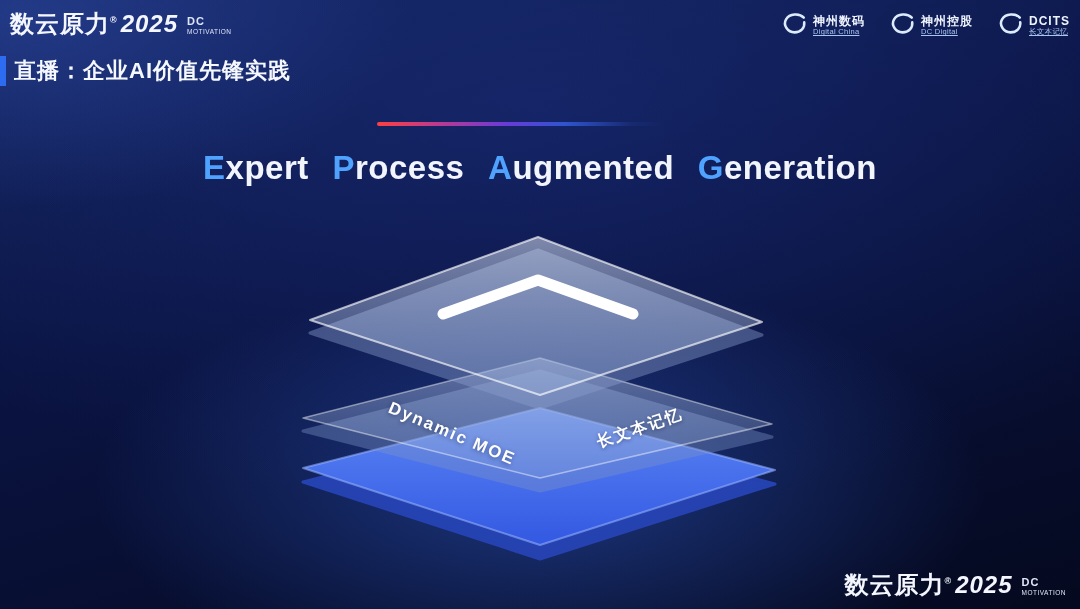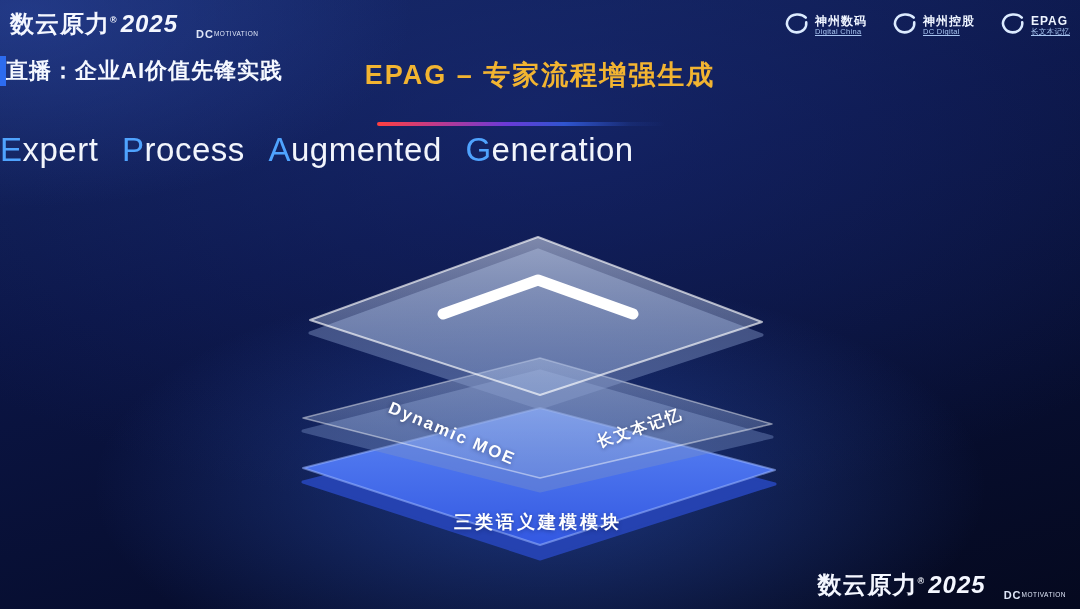--- a/index.html
+++ b/index.html
@@ -7,48 +7,48 @@
     position:relative;width:1080px;height:609px;overflow:hidden;
     font-family:"Liberation Sans","DejaVu Sans",sans-serif;
     background:
       radial-gradient(ellipse 620px 290px at 50% 80%, rgba(58,110,235,0.42), rgba(58,110,235,0) 72%),
       radial-gradient(ellipse 520px 260px at 2% 2%, rgba(48,76,170,0.50), rgba(48,76,170,0) 75%),
       radial-gradient(ellipse 1000px 520px at 50% 18%, rgba(28,48,130,0.50), rgba(28,48,130,0) 78%),
       linear-gradient(165deg,#14265f 0%,#0b1545 38%,#070e30 72%,#05091f 100%);
     color:#fff;
   }
   
-  .brand{display:flex;align-items:flex-end;gap:18px;white-space:nowrap;}
+  .brand{display:flex;align-items:center;gap:9px;white-space:nowrap;}
   .brand-top{position:absolute;top:8px;left:10px;}
   .brand-bottom{position:absolute;right:14px;bottom:8px;}
   .brand-main{font-size:24px;font-weight:bold;letter-spacing:1px;color:#f4f7ff;}
   .brand-main .reg{font-size:9px;vertical-align:super;}
   .brand-main .brand-year{font-style:italic;margin-left:3px;}
-  .brand-sub{display:flex;line-height:1;margin-top:4px;color:#dfe6f8;}
+  .brand-sub{display:flex;flex-direction:column;line-height:1;margin-top:4px;color:#dfe6f8;}
   .brand-sub .dc{font-size:11px;font-weight:bold;letter-spacing:1px;}
   .brand-sub .motiv{font-size:6.5px;letter-spacing:0.5px;margin-top:2px;}
   
   .live-label{
-    position:absolute;top:56px;left:0;padding-left:0;
+    position:absolute;top:56px;left:0;padding-left:8px;
     border-left:6px solid #2d6cf0;
     font-size:22px;font-weight:bold;letter-spacing:1px;color:#f5f8ff;
   }
   
   .slide-title{
     position:absolute;top:57px;left:50%;transform:translateX(-50%);
     font-size:27px;font-weight:bold;letter-spacing:2px;color:#f2b431;white-space:nowrap;
   }
   
   .divider{
     position:absolute;top:122px;left:377px;width:288px;height:4px;border-radius:2px;
     background:linear-gradient(90deg,#ff4040 0%,#c03a8a 20%,#6a3ad8 45%,#2f55d0 65%,rgba(36,66,160,0.25) 88%,rgba(36,66,160,0) 100%);
   }
   
-  .subtitle{position:absolute;top:131px;left:0;width:100%;
-    font-size:33px;font-weight:400;letter-spacing:0.5px;color:#f2f5fc;white-space:nowrap;}
+  .subtitle{position:absolute;top:149px;left:0;width:100%;text-align:center;
+    font-size:33px;font-weight:700;letter-spacing:0.5px;color:#f2f5fc;white-space:nowrap;}
   .subtitle .w + .w{margin-left:14px;}
   .subtitle .cap{color:#4fa3fe;}
   
   .partner-logos{position:absolute;top:10px;right:10px;display:flex;gap:24px;}
   .plogo{display:flex;align-items:flex-end;gap:5px;}
   .plogo-icon{width:27px;height:27px;display:inline-block;}
   .plogo-text{display:flex;flex-direction:column;line-height:1.15;}
   .plogo-name{font-size:12px;font-weight:bold;color:#eef4ff;letter-spacing:1px;}
   .plogo-sub{font-size:7.5px;color:#a9c6f2;letter-spacing:0.3px;text-decoration:underline;}
   
@@ -68,21 +68,20 @@
   <div class="brand brand-top">
     <span class="brand-main"><span>数云原力</span><sup class="reg">®</sup><span class="brand-year">2025</span></span>
     <span class="brand-sub">
       <span class="dc">DC</span>
       <span class="motiv">MOTIVATION</span>
     </span>
   </div>
 
   <div class="live-label">直播：企业AI价值先锋实践</div>
 
-  <div class="slide-title">EPAG – 专家流程增强生成</div>
 
   <div class="partner-logos">
     <div class="plogo">
       <span class="plogo-icon">
         <svg viewBox="0 0 32 32" width="27" height="27">
             <path d="M27 9 C22 3.5 10 4 6 11 C2 18 8 26.5 16 26.5 C23.5 26.5 28.5 21 27.5 14.5" fill="none" stroke="#dcebff" stroke-width="3" stroke-linecap="round"></path>
           </svg>
       </span>
       <span class="plogo-text">
         <span class="plogo-name">神州数码</span>
@@ -100,21 +99,21 @@
         <span class="plogo-sub">DC Digital</span>
       </span>
     </div>
     <div class="plogo">
       <span class="plogo-icon">
         <svg viewBox="0 0 32 32" width="27" height="27">
             <path d="M27 9 C22 3.5 10 4 6 11 C2 18 8 26.5 16 26.5 C23.5 26.5 28.5 21 27.5 14.5" fill="none" stroke="#dcebff" stroke-width="3" stroke-linecap="round"></path>
           </svg>
       </span>
       <span class="plogo-text">
-        <span class="plogo-name">EPAG</span>
+        <span class="plogo-name">DCITS</span>
         <span class="plogo-sub">长文本记忆</span>
       </span>
     </div>
   </div>
 
   <div class="divider"></div>
 
   <div class="subtitle">
     <span class="w"><span class="cap">E</span><span>xpert</span></span>
     <span class="w"><span class="cap">P</span><span>rocess</span></span>
@@ -150,21 +149,20 @@
 
     <g>
       <polygon points="85,111 313,28 537,113 315,186" fill="#8ca0cf" opacity="0.42" stroke="#8ca0cf" stroke-width="3" stroke-linejoin="round"></polygon>
       <polygon points="85,98 313,15 537,100 315,173" fill="url(#gGlassTop)" stroke="#ffffff" stroke-opacity="0.65" stroke-width="2" stroke-linejoin="round"></polygon>
       <path d="M218,92 L313,58 L408,92" fill="none" stroke="#ffffff" stroke-width="11" stroke-linecap="round" stroke-linejoin="round"></path>
     </g>
   </svg>
 
   <div class="layer-label lbl-moe">Dynamic MOE</div>
   <div class="layer-label lbl-mem">长文本记忆</div>
-  <div class="layer-label lbl-bottom">三类语义建模模块</div>
 
   <div class="brand brand-bottom">
     <span class="brand-main"><span>数云原力</span><sup class="reg">®</sup><span class="brand-year">2025</span></span>
     <span class="brand-sub">
       <span class="dc">DC</span>
       <span class="motiv">MOTIVATION</span>
     </span>
   </div>
 
 </div>

